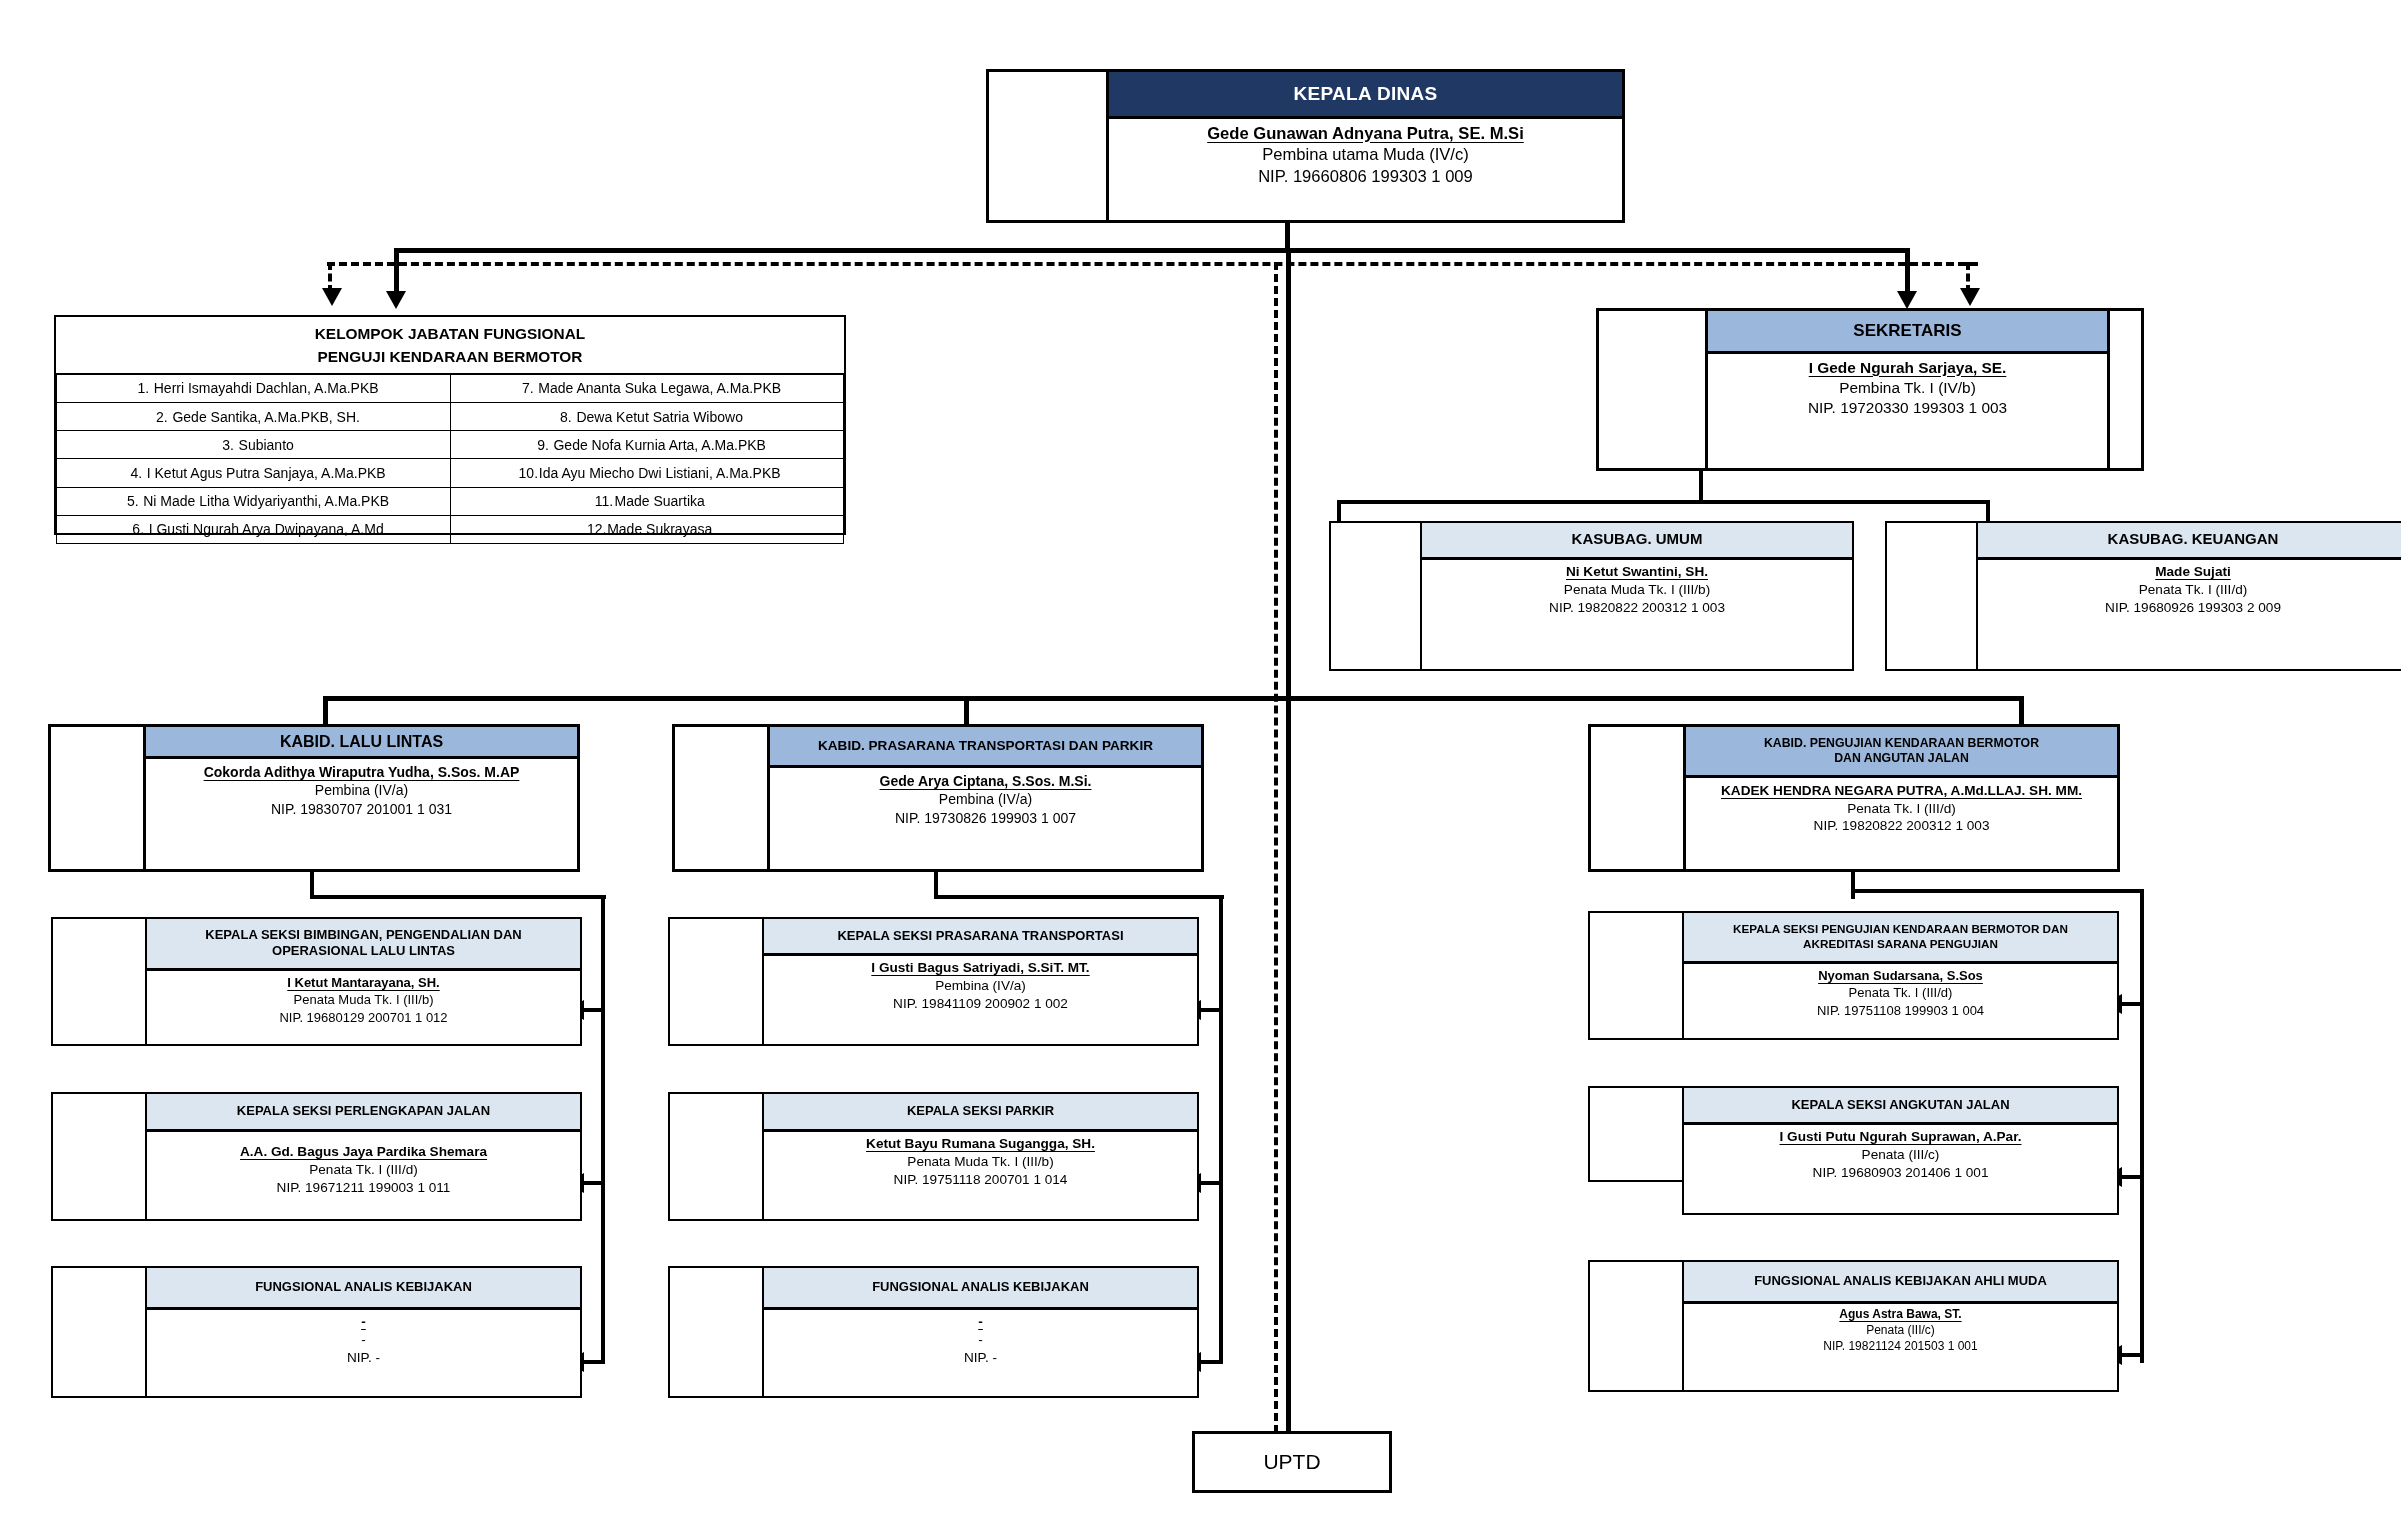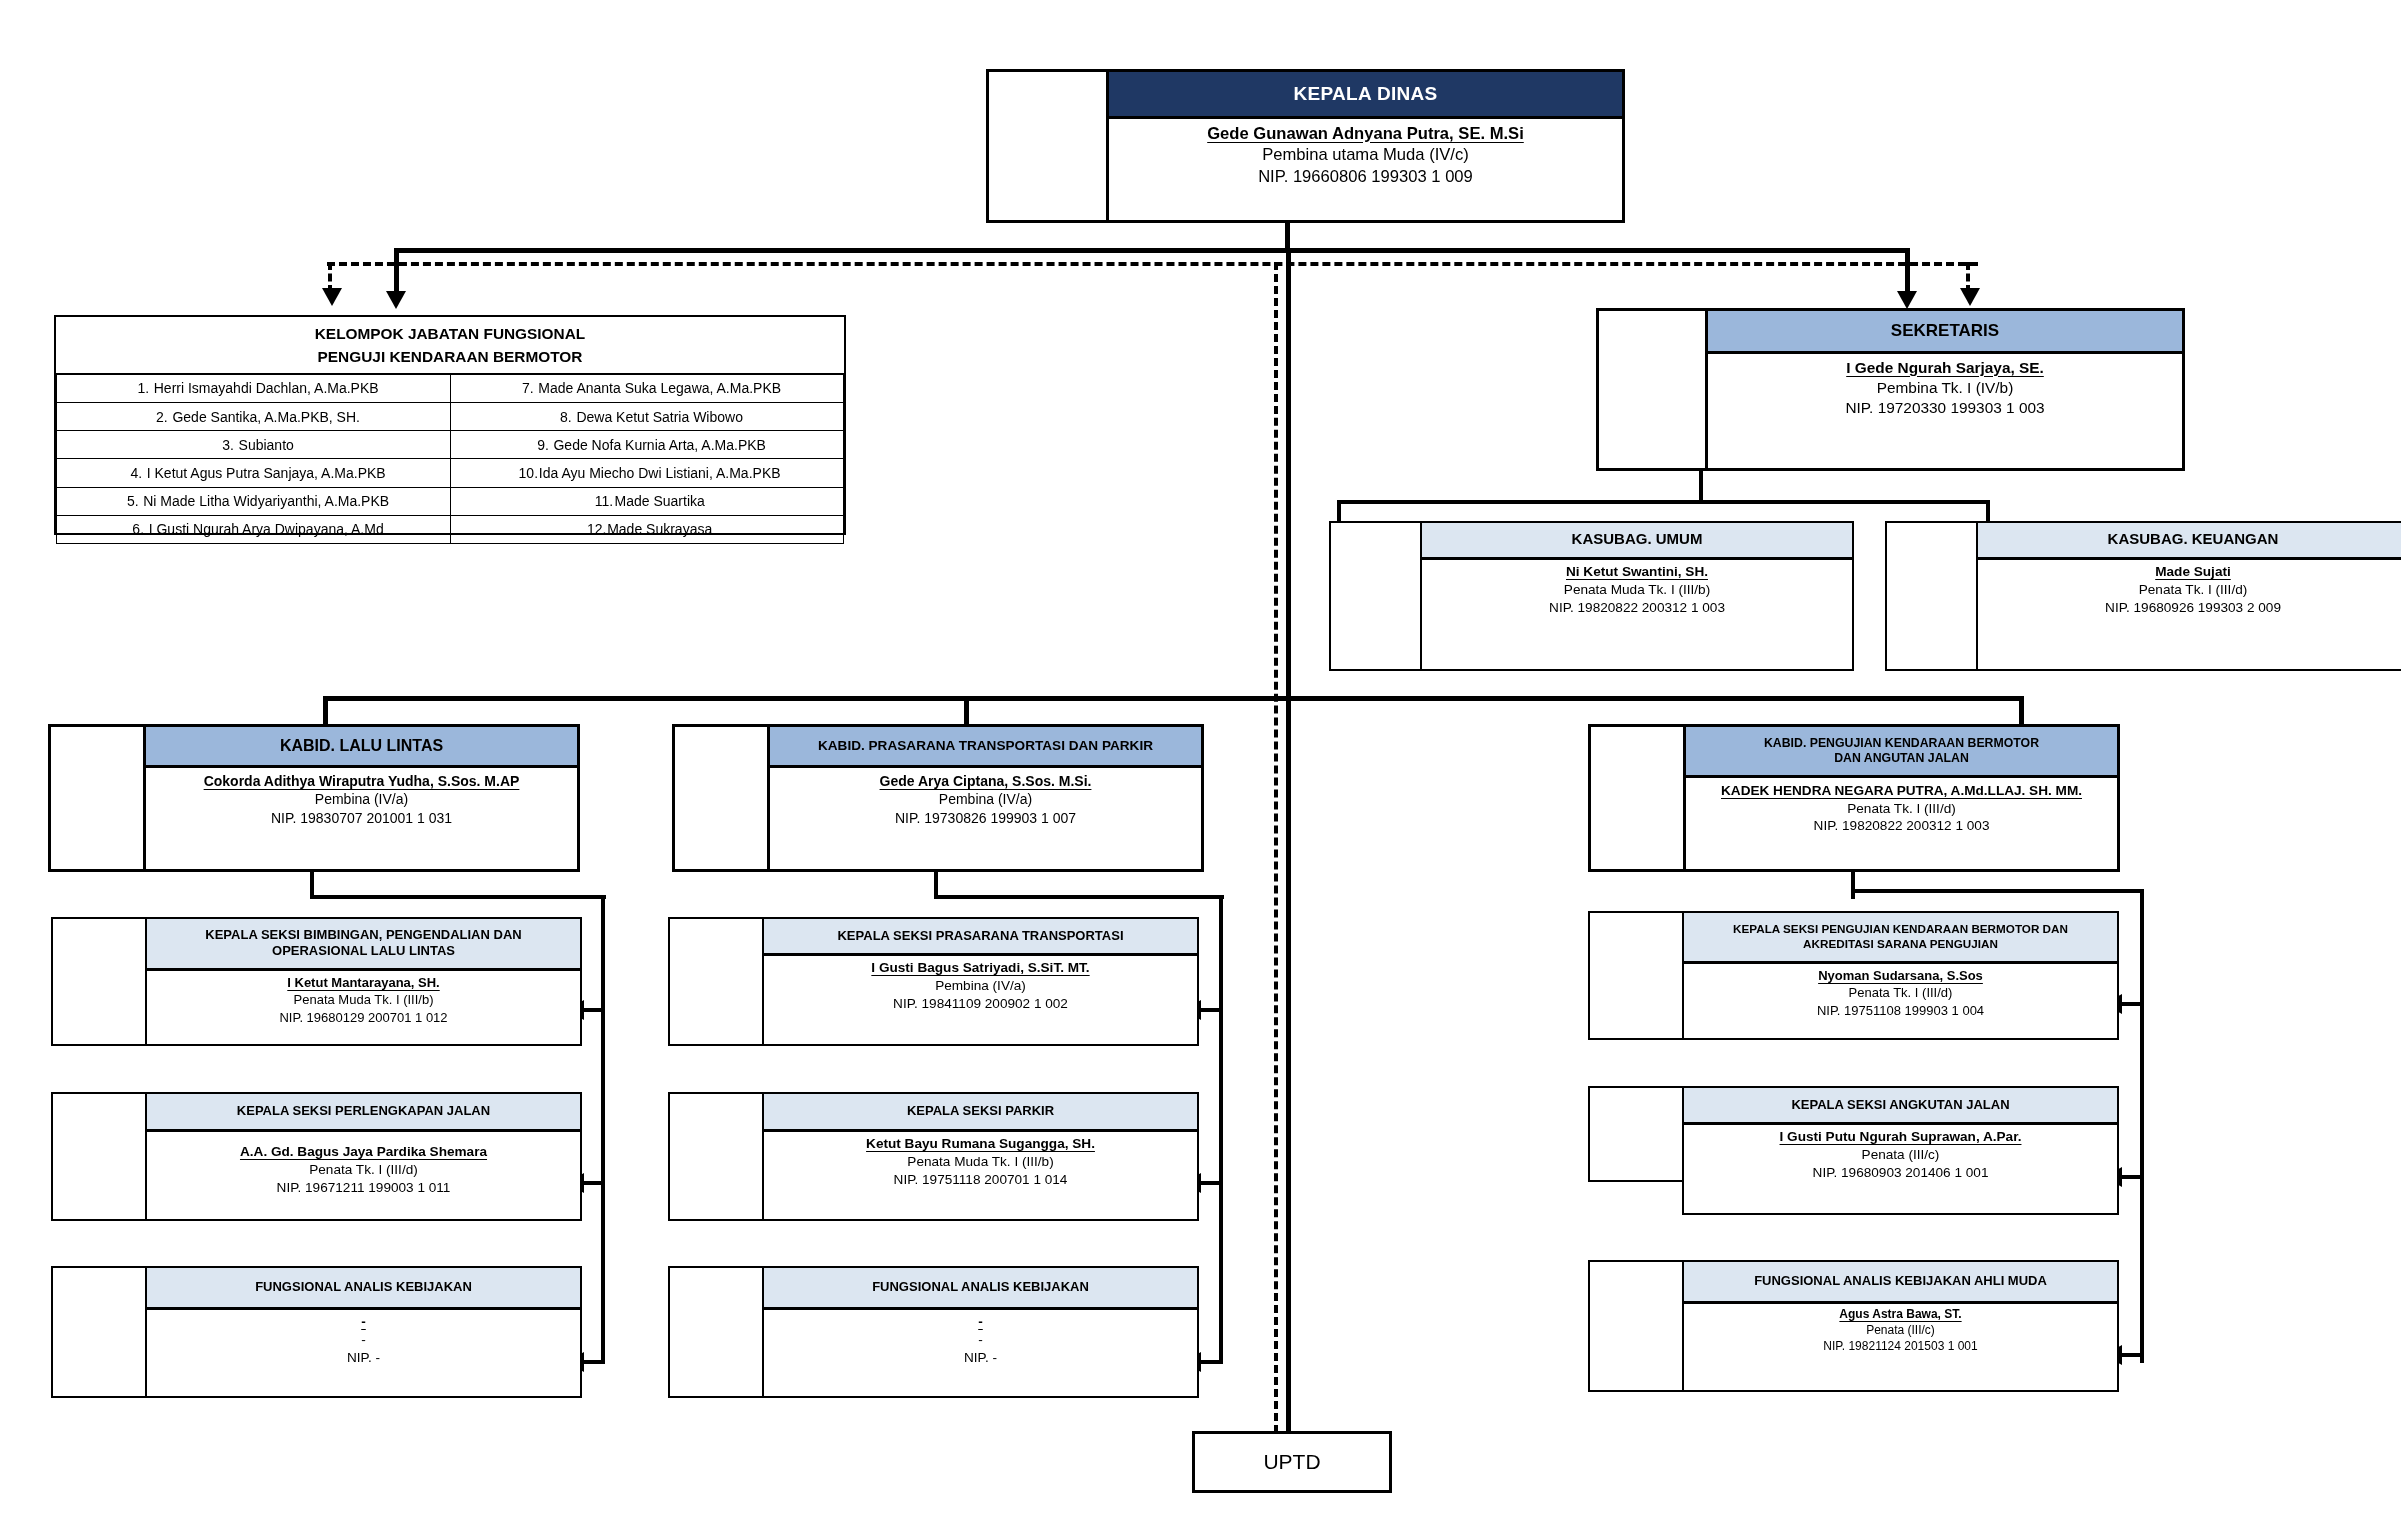--- a/index.html
+++ b/index.html
@@ -110,21 +110,21 @@
         </tr>
         <tr>
           <td class="c0"><span class="num">6.</span><span>I Gusti Ngurah Arya Dwipayana, A.Md</span></td>
           <td><span class="num">12.</span><span>Made Sukrayasa</span></td>
         </tr>
       </tbody>
     </table>
   </div>
 
   <div class="node" style="left:1596px;top:308px;width:548px;height:163px;">
-    <div class="inner" style="left:106px;top:-3.1px;width:480px;height:163px;">
+    <div class="inner" style="left:106px;top:-3.1px;width:405px;height:163px;">
       <div class="hdr mid" style="height:43px;font-size:17px;">SEKRETARIS</div>
       <div class="body" style="font-size:15.4px;">
         <div class="nm">I Gede Ngurah Sarjaya, SE.</div>
         <div class="rk">Pembina Tk. I (IV/b)</div>
         <div class="nip">NIP. 19720330 199303 1 003</div>
       </div>
     </div>
   </div>
 
   <div class="ln" style="left:1699px;top:471px;width:4.3px;height:32px;"></div>
@@ -157,21 +157,21 @@
   <div class="ln" style="left:323px;top:696px;width:1700px;height:5px;"></div>
   <div class="ln" style="left:323px;top:696px;width:5px;height:34px;"></div>
   <div class="arrow-d" style="left:315px;top:727px;"></div>
   <div class="ln" style="left:964px;top:696px;width:5px;height:34px;"></div>
   <div class="arrow-d" style="left:956px;top:727px;"></div>
   <div class="ln" style="left:2019px;top:696px;width:5px;height:34px;"></div>
   <div class="arrow-d" style="left:2011px;top:727px;"></div>
 
   <div class="node" style="left:48px;top:724px;width:527px;height:148px;">
     <div class="inner" style="left:92px;top:-3.1px;width:437px;height:148px;">
-      <div class="hdr mid" style="height:41px;font-size:16px;">KABID. LALU LINTAS</div>
+      <div class="hdr mid" style="height:32px;font-size:16px;">KABID. LALU LINTAS</div>
       <div class="body" style="font-size:14px;">
         <div class="nm">Cokorda Adithya Wiraputra Yudha, S.Sos. M.AP</div>
         <div class="rk">Pembina  (IV/a)</div>
         <div class="nip">NIP. 19830707 201001 1 031</div>
       </div>
     </div>
   </div>
 
   <div class="ln" style="left:310px;top:872px;width:4.3px;height:27px;"></div>
   <div class="ln" style="left:310px;top:895px;width:296px;height:4.3px;"></div>

